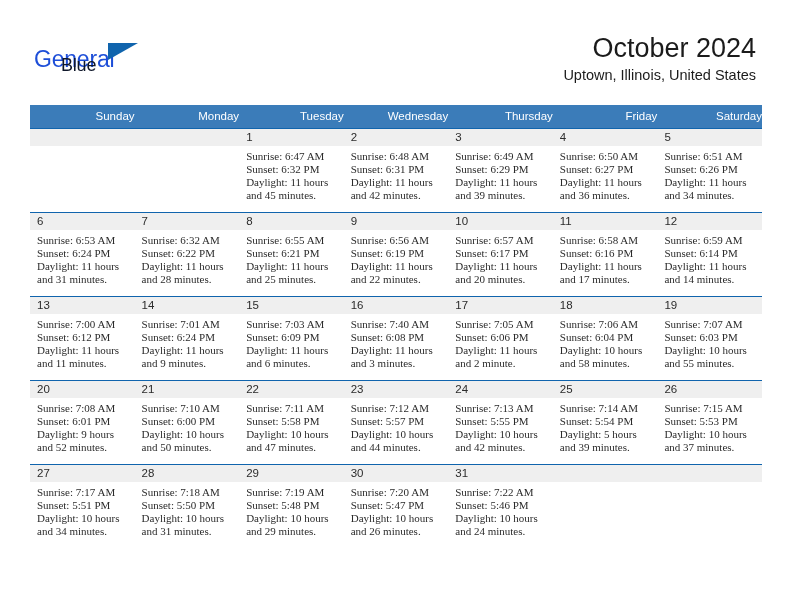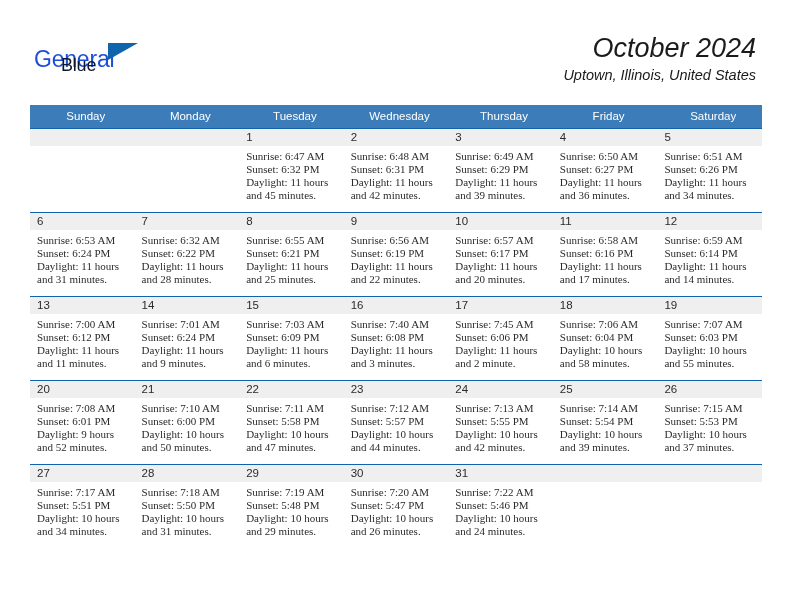--- a/index.html
+++ b/index.html
@@ -59,21 +59,20 @@
     height: 0;
     border-left: 30px solid #1064ad;
     border-bottom: 17px solid transparent;
   }
 
   .title-block {
     position: absolute;
     right: 36px;
     top: 32px;
     text-align: right;
-    font-style: italic;
   }
   .cal-title {
     font-size: 27px;
     font-weight: normal;
     color: #1b1b1b;
     line-height: 33px;
     white-space: nowrap;
   }
   .cal-subtitle {
     font-size: 14.5px;
@@ -89,21 +88,21 @@
     top: 105px;
     width: 732px;
     border-collapse: collapse;
     table-layout: fixed;
   }
   .calendar th {
     background: #3b7cb9;
     color: #ffffff;
     font-weight: normal;
     font-size: 11.5px;
-    text-align: center;
+    text-align: right;
     padding: 5px 0 6px 7px;
     height: 12px;
     border: none;
   }
   .calendar td {
     vertical-align: top;
     padding: 0;
     border: none;
     border-top: 1.6px solid #1064ad;
     height: 83px;
@@ -307,21 +306,21 @@
             <div class="daynum-band">16</div>
             <div class="cell-body">
               <div>Sunrise: 7:40 AM</div>
               <div>Sunset: 6:08 PM</div>
               <div class="daylight">Daylight: 11 hours and 3 minutes.</div>
             </div>
           </td>
           <td>
             <div class="daynum-band">17</div>
             <div class="cell-body">
-              <div>Sunrise: 7:45 AM</div>
+              <div>Sunrise: 7:05 AM</div>
               <div>Sunset: 6:06 PM</div>
               <div class="daylight">Daylight: 11 hours and 2 minute.</div>
             </div>
           </td>
           <td>
             <div class="daynum-band">18</div>
             <div class="cell-body">
               <div>Sunrise: 7:06 AM</div>
               <div>Sunset: 6:04 PM</div>
               <div class="daylight">Daylight: 10 hours and 58 minutes.</div>
@@ -375,21 +374,21 @@
               <div>Sunrise: 7:13 AM</div>
               <div>Sunset: 5:55 PM</div>
               <div class="daylight">Daylight: 10 hours and 42 minutes.</div>
             </div>
           </td>
           <td>
             <div class="daynum-band">25</div>
             <div class="cell-body">
               <div>Sunrise: 7:14 AM</div>
               <div>Sunset: 5:54 PM</div>
-              <div class="daylight">Daylight: 10 hours and 39 minutes.</div>
+              <div class="daylight">Daylight: 5 hours and 39 minutes.</div>
             </div>
           </td>
           <td>
             <div class="daynum-band">26</div>
             <div class="cell-body">
               <div>Sunrise: 7:15 AM</div>
               <div>Sunset: 5:53 PM</div>
               <div class="daylight">Daylight: 10 hours and 37 minutes.</div>
             </div>
           </td>

